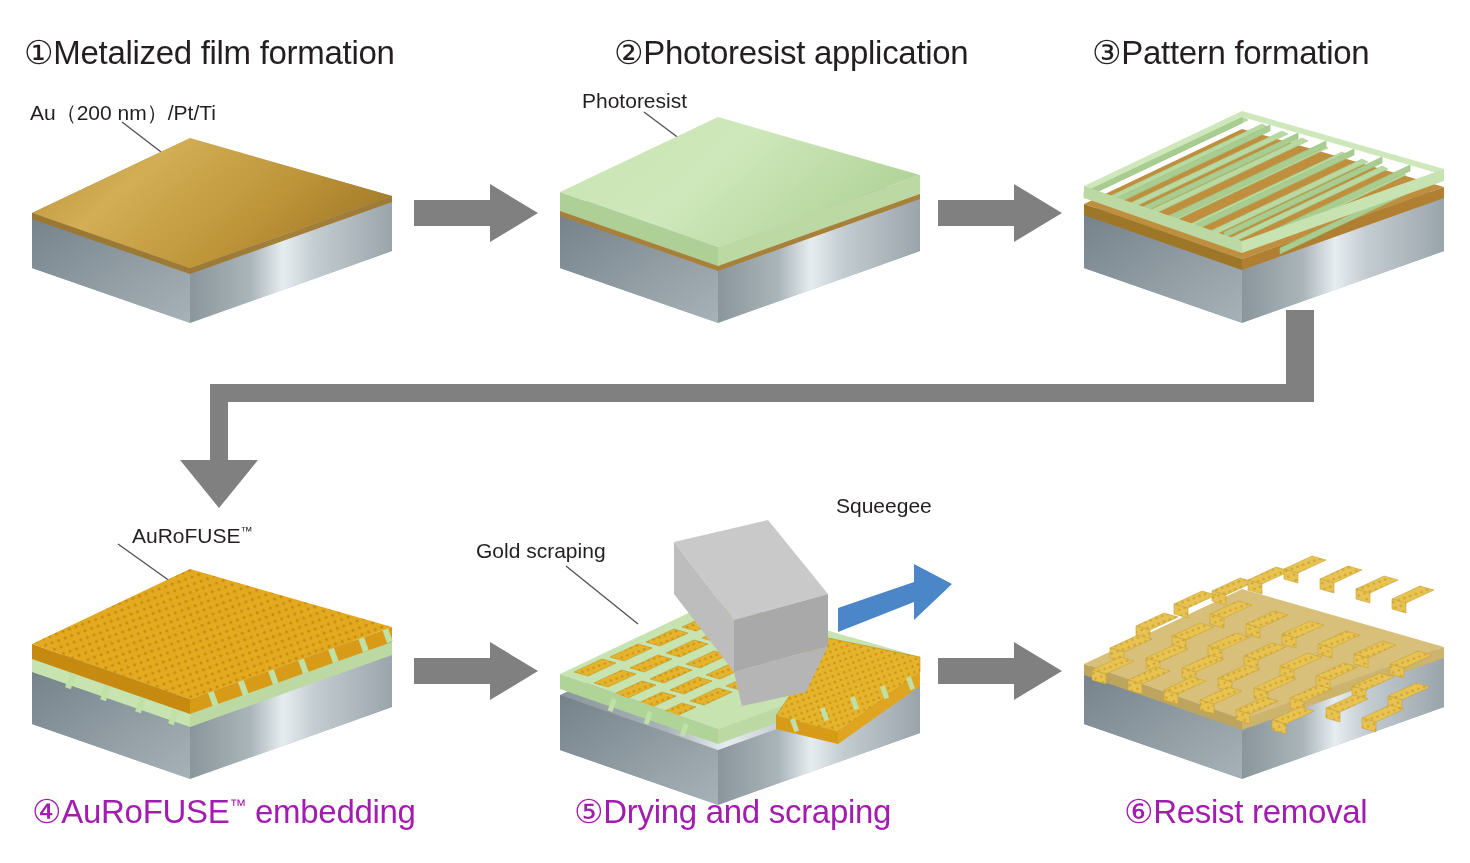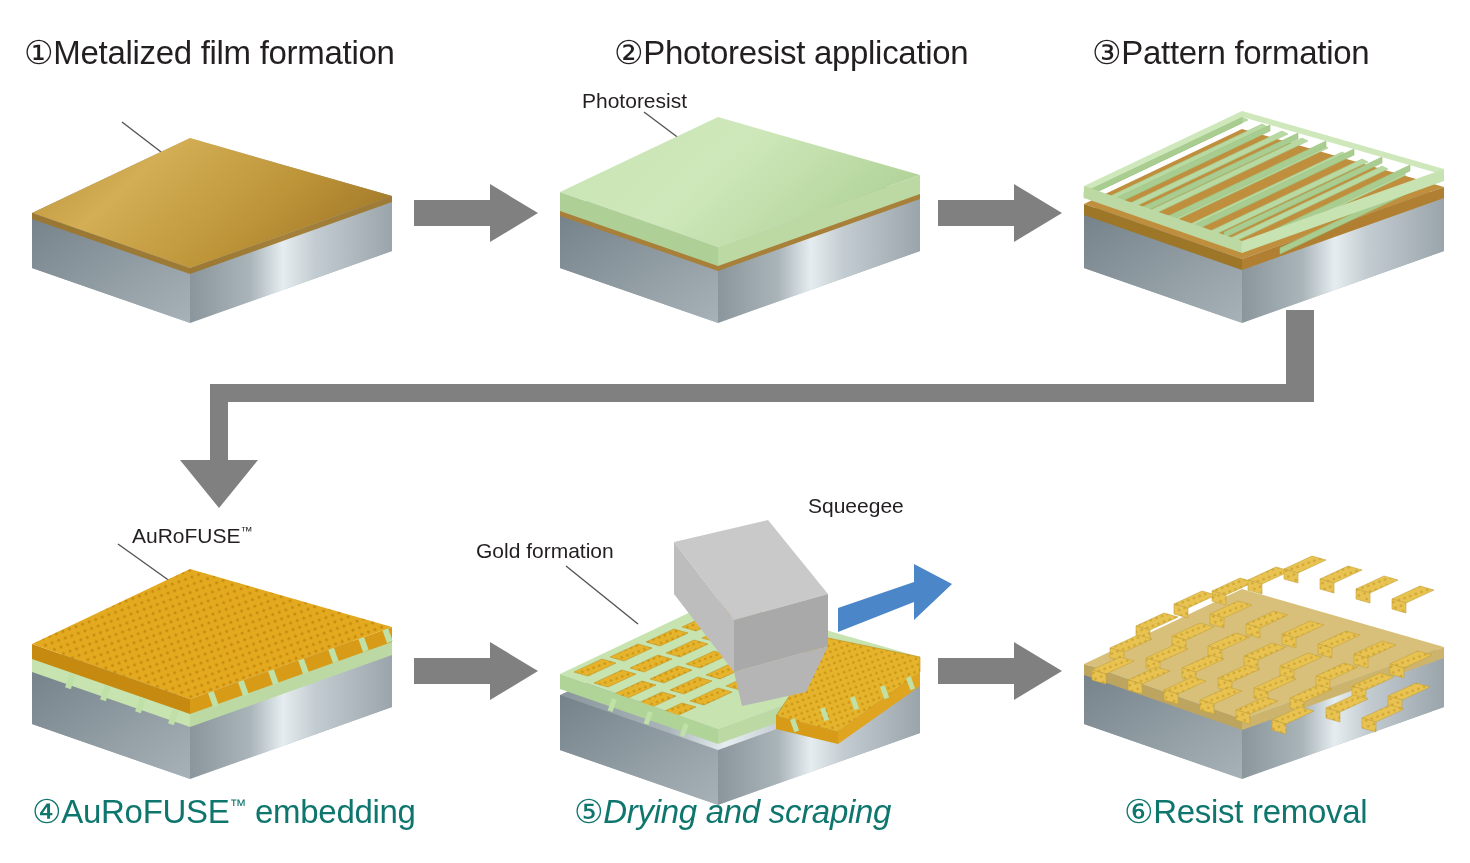--- a/index.html
+++ b/index.html
@@ -1,35 +1,36 @@
 <!DOCTYPE html>
 <html><head>
 <meta charset="utf-8">
 <style>
   html,body{margin:0;padding:0;background:#ffffff;}
   body{width:1470px;height:863px;overflow:hidden;
        font-family:"Liberation Sans","DejaVu Sans",sans-serif;color:#231f20;}
   #stage{position:relative;width:1470px;height:737px;}
   .step-title{position:absolute;font-size:33px;letter-spacing:-0.3px;white-space:nowrap;color:#231f20;}
-  .step-caption{position:absolute;font-size:33px;letter-spacing:-0.3px;white-space:nowrap;color:#0f766e;}
+  .step-caption{position:absolute;font-size:33px;letter-spacing:-0.3px;white-space:nowrap;color:#a21caf;}
   .anno{position:absolute;font-size:21px;white-space:nowrap;color:#231f20;}
   .anno sup{font-size:12px;vertical-align:super;letter-spacing:0px;}
   .step-caption sup,.step-title sup{font-size:17px;vertical-align:super;}
   .fig{position:absolute;}
   svg{display:block;overflow:visible;}
 </style>
 </head>
 <body>
 
 <div id="stage">
 
   <div class="step-title" style="left:24px;top:33px;">①Metalized film formation</div>
   <div class="step-title" style="left:566px;top:33px;margin-left:48px;">②Photoresist application</div>
   <div class="step-title" style="left:1092px;top:33px;">③Pattern formation</div>
 
+  <div class="anno" style="left:30px;top:99px;">Au（200 nm）/Pt/Ti</div>
   <div class="anno" style="left:582px;top:89px;">Photoresist</div>
 
   <svg class="fig" style="left:0;top:0;width:1470px;height:863px;pointer-events:none;">
     <line x1="122" y1="122" x2="208" y2="188" stroke="#555" stroke-width="1.4"></line>
     <line x1="644" y1="112" x2="716" y2="166" stroke="#555" stroke-width="1.4"></line>
     <line x1="118" y1="544" x2="216" y2="614" stroke="#555" stroke-width="1.4"></line>
     <line x1="566" y1="566" x2="638" y2="624" stroke="#555" stroke-width="1.4"></line>
   </svg>
 
   <svg class="fig" style="left:10px;top:118px;width:400px;height:190px;" viewBox="0 0 400 190">
@@ -165,22 +166,22 @@
     </g>
   </svg>
 
   <svg class="fig" style="left:180px;top:310px;width:1140px;height:200px;" viewBox="0 0 1140 200">
     <path d="M1106,0 L1134,0 L1134,92 L48,92 L48,150 L78,150 L39,198 L0,150 L30,150 L30,74 L1106,74 Z" fill="#808080"></path>
   </svg>
 
   <div class="anno" style="left:84px;top:524px;margin-left:48px;">
     <span>AuRoFUSE</span><sup>™</sup>
   </div>
-  <div class="anno" style="left:476px;top:539px;">Gold formation</div>
-  <div class="anno" style="left:808px;top:494px;">Squeegee</div>
+  <div class="anno" style="left:476px;top:539px;">Gold scraping</div>
+  <div class="anno" style="left:836px;top:494px;">Squeegee</div>
 
   <svg class="fig" style="left:10px;top:574px;width:400px;height:190px;" viewBox="0 0 400 190">
     <defs>
       <linearGradient id="subFrontD" x1="0" y1="0" x2="1" y2="0">
         <stop offset="0" stop-color="#8b969c"></stop>
           <stop offset="0.30" stop-color="#aab5ba"></stop>
         <stop offset="0.46" stop-color="#e6edf0"></stop>
           <stop offset="0.62" stop-color="#c3ccd1"></stop>
         <stop offset="1" stop-color="#9aa5ab"></stop>
       </linearGradient>
@@ -423,16 +424,16 @@
           <polygon points="174,136 188,140 188,150 174,146"></polygon>
         <polygon points="210,146 238,133 252,137 224,150"></polygon>
           <polygon points="210,146 224,150 224,160 210,156"></polygon>
       </g>
     </g>
   </svg>
 
   <div class="step-caption" style="left:32px;top:792px;">
     <span>④</span><span>AuRoFUSE</span><sup>™</sup><span> embedding</span>
   </div>
-  <div class="step-caption" style="left:574px;top:792px;font-style:italic;">⑤Drying and scraping</div>
+  <div class="step-caption" style="left:574px;top:792px;">⑤Drying and scraping</div>
   <div class="step-caption" style="left:1100px;top:792px;margin-left:24px;">⑥Resist removal</div>
 
 </div>
 
 </body></html>

